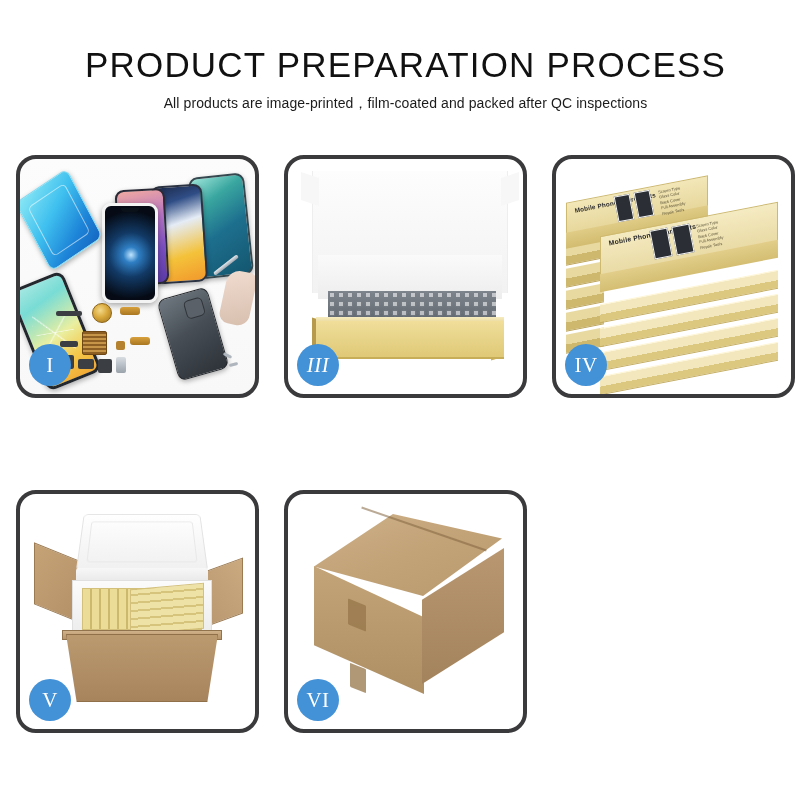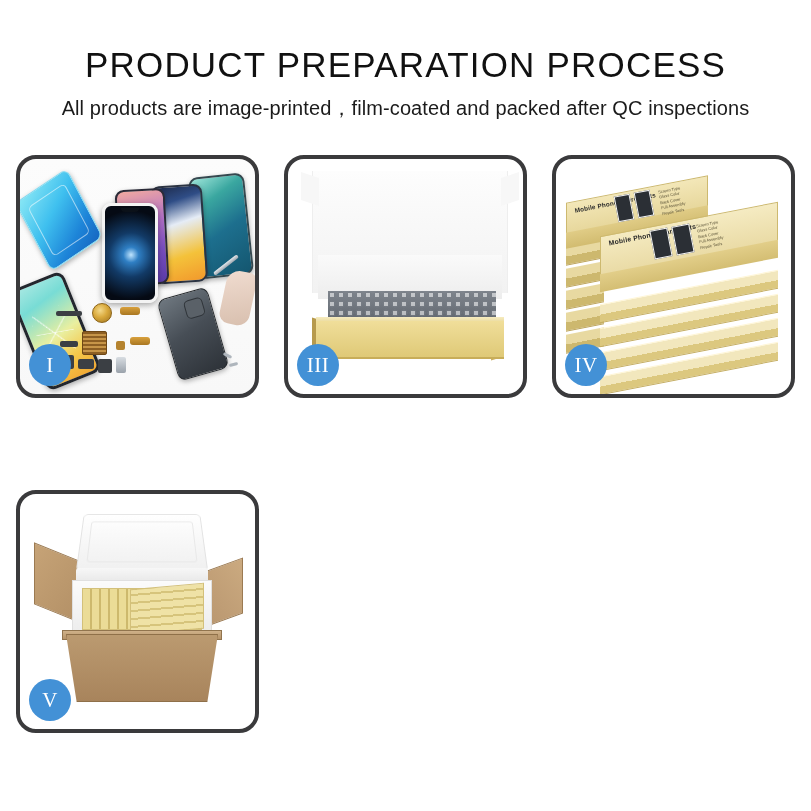--- a/index.html
+++ b/index.html
@@ -32,21 +32,21 @@
     font-size: 35px;
     font-weight: 400;
     letter-spacing: 1.2px;
     color: #111111;
     line-height: 42px;
     white-space: nowrap;
   }
 
   .sub-title {
     margin-top: 9px;
-    font-size: 20px;
+    font-size: 14px;
     font-weight: 400;
     color: #1b1b1b;
     letter-spacing: 0.1px;
     white-space: nowrap;
   }
 
   
   .grid {
     position: absolute;
     left: 16px;
@@ -238,21 +238,21 @@
       radial-gradient(circle at 5px 5px, rgba(255,255,255,.55) 0 3px, transparent 4px);
     background-size: 11px 11px;
     background-position: 5px 5px;
   }
   .bagsheen {
     position:absolute; inset:0;
     background: linear-gradient(105deg, rgba(255,255,255,.55) 0%, rgba(255,255,255,.06) 30%, rgba(255,255,255,.42) 55%, rgba(255,255,255,.10) 80%, rgba(255,255,255,.5) 100%);
   }
 
   
-  .p3 { background:#ffffff; }
+  .p3 { background:#ffffff;font-style:italic; }
   .box3-lid {
     position:absolute; left:24px; top:12px; width:196px; height:122px;
     background: linear-gradient(#fdfdfd,#f2f2f2);
     border-left:1px solid #eeeeee; border-right:1px solid #eeeeee;
   }
   .box3-lid::before {
     content:""; position:absolute; left:-12px; top:4px; width:18px; height:28px;
     background:#f7f7f7; transform: skewY(18deg);
   }
   .box3-lid::after {
@@ -562,15 +562,28 @@
         <div class="foam-lid-edge"></div>
         <div class="foam-body"></div>
         <div class="goldslabs"></div>
         <div class="goldslabs2"></div>
         <div class="carton-rim"></div>
         <div class="carton-front"></div>
       </div>
       <div class="badge">V</div>
     </div>
 
+    <div class="panel p6">
+      <div class="panel-inner">
+        <div class="c6">
+          <div class="c6-top"></div>
+          <div class="c6-left"></div>
+          <div class="c6-right"></div>
+          <div class="c6-seam"></div>
+          <div class="c6-tape c6-tape-a"></div>
+          <div class="c6-tape c6-tape-b"></div>
+        </div>
+      </div>
+      <div class="badge">VI</div>
+    </div>
 
   </div>
 </div>
 
 </body></html>

